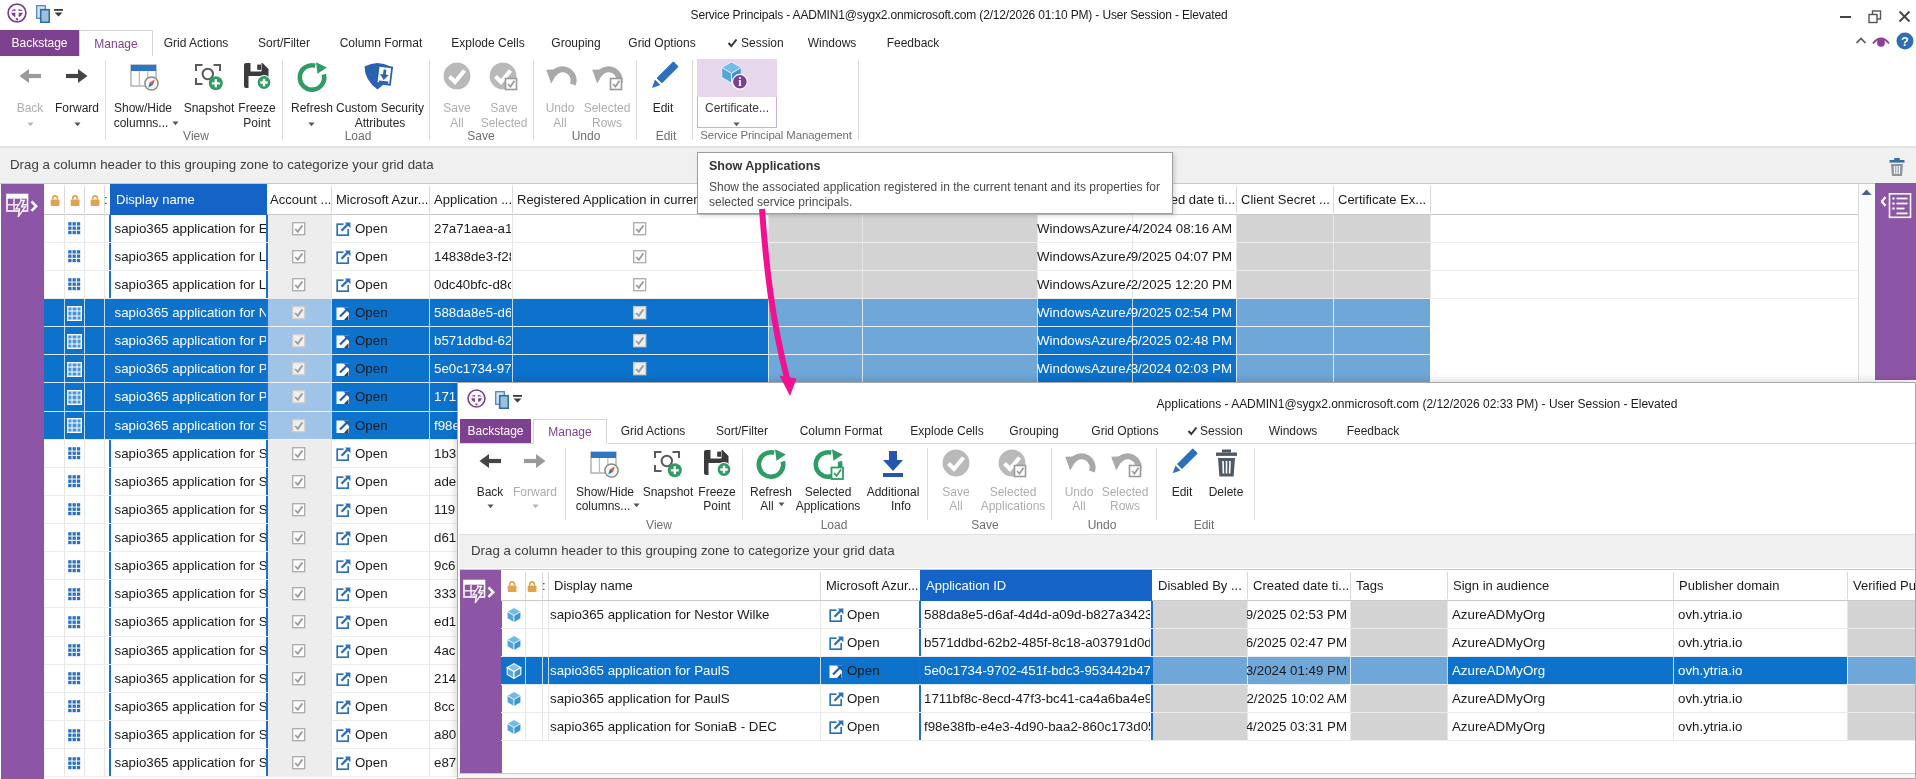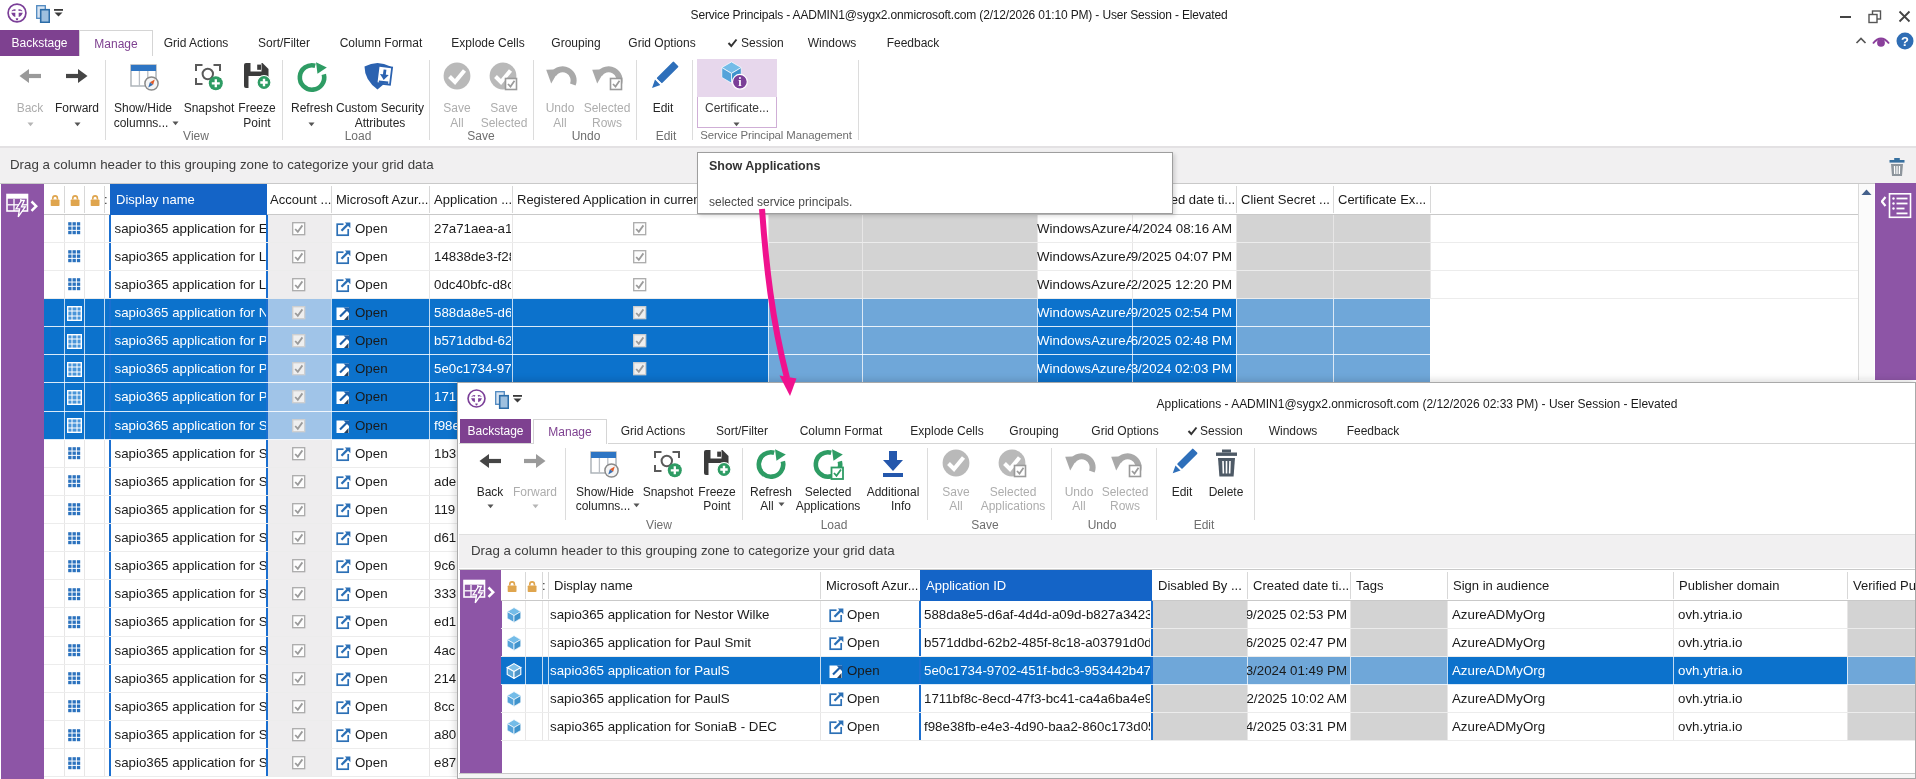--- a/index.html
+++ b/index.html
@@ -1311,20 +1311,21 @@
       <circle cx="12.5" cy="5.5" r="1.2" fill="#FFF"></circle>
       <rect x="15.5" y="4.6" width="11" height="1.8" fill="#FFF"></rect>
       <circle cx="12.5" cy="10.5" r="1.2" fill="#FFF"></circle>
       <rect x="15.5" y="9.6" width="11" height="1.8" fill="#FFF"></rect>
       <circle cx="12.5" cy="15.5" r="1.2" fill="#FFF"></circle>
       <rect x="15.5" y="14.6" width="8" height="1.8" fill="#FFF"></rect>
       <rect x="15.5" y="19.5" width="11" height="1.8" fill="#FFF"></rect>
     </svg>
 <div style="position:absolute;left:697px;top:152px;width:476px;height:62px;background:#FFF;border:1px solid #9E9E9E;box-shadow:2px 2px 4px rgba(0,0,0,0.15);z-index:30;"></div>
 <div style="position:absolute;left:709px;top:159px;width:400px;height:15px;font-weight:bold;color:#333;z-index:31;font-size:12.5px;white-space:nowrap;">Show Applications</div>
+<div style="position:absolute;left:709px;top:180px;width:470px;height:15px;color:#4A4A4A;z-index:31;font-size:12px;white-space:nowrap;">Show the associated application registered in the current tenant and its properties for</div>
 <div style="position:absolute;left:709px;top:195px;width:460px;height:15px;color:#4A4A4A;z-index:31;font-size:12px;white-space:nowrap;">selected service principals.</div>
 <div style="position:absolute;left:457px;top:382px;width:1459px;height:397px;background:#FFF;border:1px solid #A9A9A9;box-shadow:-2px -2px 7px rgba(0,0,0,0.14);overflow:hidden;z-index:20;">
 <svg style="position:absolute;left:9px;top:6px;" width="19" height="19" viewBox="0 0 19 19">
         <g transform="scale(0.95)">
           <circle cx="10" cy="10" r="8.9" fill="none" stroke="#7B3F98" stroke-width="1.7"></circle>
           <path d="M4.7,7.8 Q6.5,5.4 8.8,6.6 L8.3,8.1 Q6.4,7.2 4.9,8.4 Z" fill="#7B3F98"></path>
           <path d="M15.3,7.8 Q13.5,5.4 11.2,6.6 L11.7,8.1 Q13.6,7.2 15.1,8.4 Z" fill="#7B3F98"></path>
           <path d="M4.2,9.8 L8.3,9.8 L8.3,14.0 Q5.4,13.4 4.2,9.8 Z" fill="#7B3F98"></path>
           <path d="M15.8,9.8 L11.7,9.8 L11.7,14.0 Q14.6,13.4 15.8,9.8 Z" fill="#7B3F98"></path>
           <path d="M8.7,15.2 L11.3,15.2 L10.8,17.2 Q10,17.4 9.2,17.2 Z" fill="#7B3F98"></path>
@@ -1579,21 +1580,20 @@
 <div style="position:absolute;left:1172px;top:0;width:1px;height:28.1px;background:#E7E6E6;"></div>
 <div style="position:absolute;left:1346px;top:0;width:1px;height:28.1px;background:#E7E6E6;"></div>
 <div style="position:absolute;left:418px;top:0;width:2px;height:28.1px;background:#1B6FD0;"></div>
 <div style="position:absolute;left:650px;top:0;width:2px;height:28.1px;background:#1B6FD0;"></div>
 <div style="position:absolute;left:0;bottom:0;width:100%;height:1px;background:#ECECEC;"></div>
 <svg style="position:absolute;left:5px;top:6px;" width="16" height="16" viewBox="0 0 16 16">
           <polygon points="8.0,0.6 14.8,4.6 8.0,8.6 1.2,4.6" fill="#74BCE8" stroke="#FFF" stroke-width="0.7"></polygon>
           <polygon points="1.2,4.6 8.0,8.6 8.0,15.4 1.2,11.4" fill="#54A3DA" stroke="#FFF" stroke-width="0.7"></polygon>
           <polygon points="14.8,4.6 8.0,8.6 8.0,15.4 14.8,11.4" fill="#3F93CC" stroke="#FFF" stroke-width="0.7"></polygon>
         </svg>
-<div class="cell" style="left:49px;top:0;width:268px;height:28.1px;line-height:28.1px;font-size:13.3px;color:#1A1A1A;">sapio365 application for Paul Smit</div>
 <svg style="position:absolute;left:328px;top:6px;" width="15" height="16" viewBox="0 0 15 16">
           <rect x="1.2" y="3.2" width="11" height="11" fill="#FFF" stroke="#2C70B6" stroke-width="1.7"></rect>
           <rect x="7.5" y="0.5" width="7.5" height="7.5" fill="#FFF"></rect>
           <path d="M5.5,9.8 L11.8,3.4" stroke="#2C70B6" stroke-width="2.3"></path>
           <path d="M8.8,1.6 L14.4,1.6 L14.4,7.2 Z" fill="#2C70B6"></path>
         </svg>
 <div class="cell" style="left:346px;top:0;width:70px;height:28.1px;line-height:28.1px;font-size:13.3px;color:#1A1A1A;">Open</div>
 <div class="cell" style="left:423px;top:0;width:226px;height:28.1px;line-height:28.1px;font-size:13.3px;color:#1A1A1A;">b571ddbd-62b2-485f-8c18-a03791d0d</div>
 <div class="cell" style="left:746px;top:0;width:101px;height:28.1px;line-height:28.1px;font-size:13.3px;color:#1A1A1A;direction:rtl;padding-right:1px;"><span dir="ltr" style="unicode-bidi:isolate;">6/2025 02:47 PM</span></div>
 <div class="cell" style="left:951px;top:0;width:220px;height:28.1px;line-height:28.1px;font-size:13.3px;color:#1A1A1A;">AzureADMyOrg</div>

